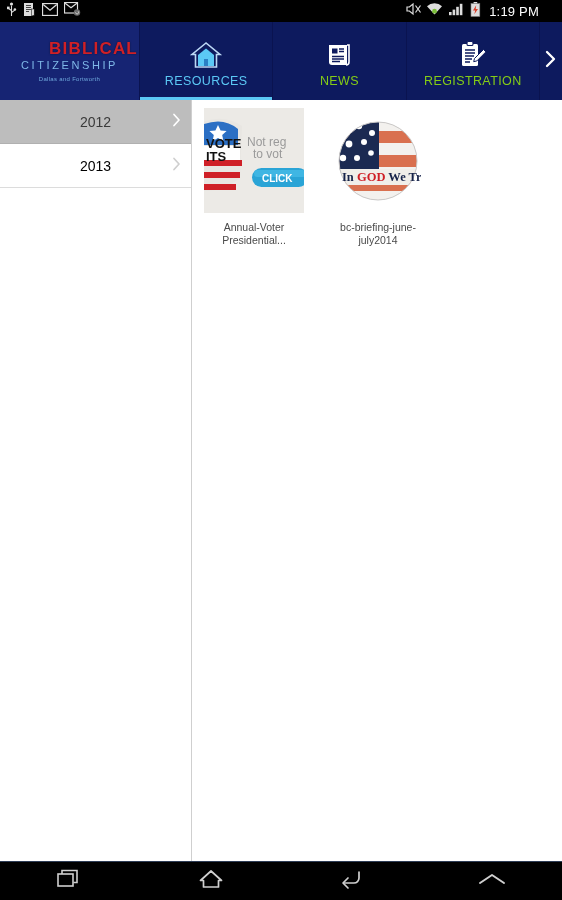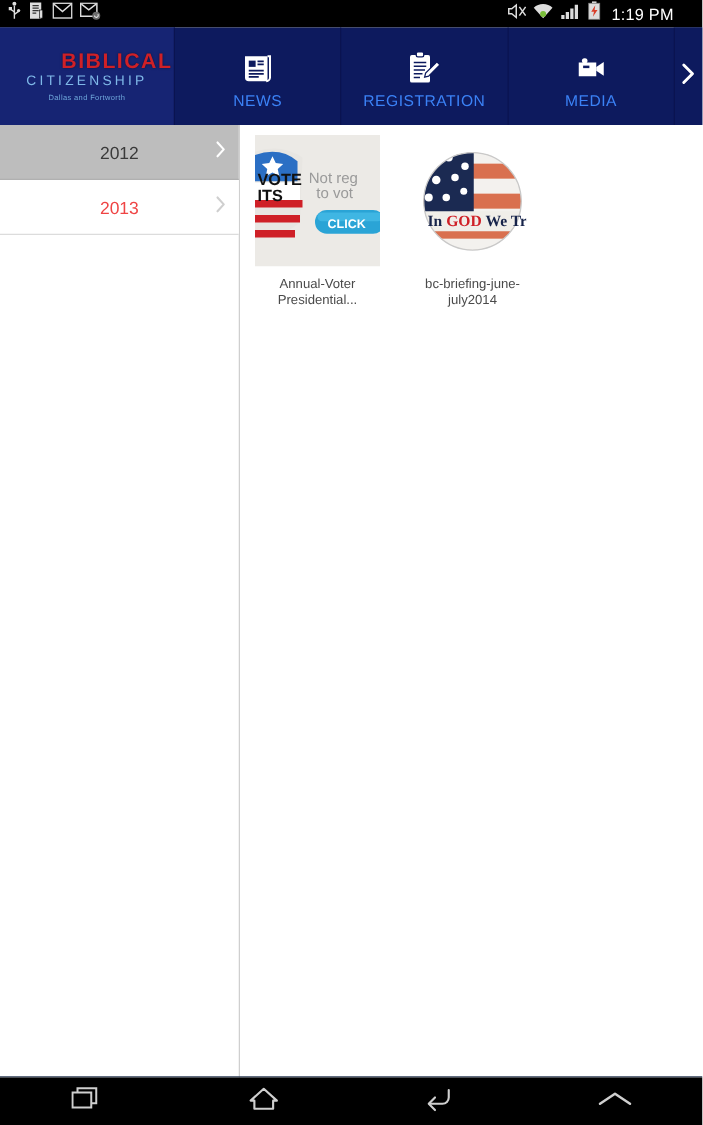--- a/index.html
+++ b/index.html
@@ -43,21 +43,21 @@
     font-size:6px; color:#6fa8dc; letter-spacing:.3px; margin-top:3px;
   }
   .tab {
     flex:1 1 0; display:flex; flex-direction:column;
     align-items:center; justify-content:center;
     border-right:1px solid #0a1350; position:relative; gap:2px;
     padding-top:4px;
   }
   .tab-icon { height:34px; display:flex; align-items:center; justify-content:center; }
   .tab-label {
-    font-size:12.5px; color:#3b82f6; letter-spacing:.4px; font-weight:normal;
+    font-size:12.5px; color:#84cc16; letter-spacing:.4px; font-weight:normal;
   }
   .tab.active .tab-label { color:#5bc8f5; }
   .tab.active::after {
     content:""; position:absolute; left:0; right:0; bottom:0;
     height:3px; background:#5bc8f5;
   }
   .tab-arrow {
     width:22px; flex:0 0 22px; display:flex; align-items:center; justify-content:center;
     background:#0d1a5e;
   }
@@ -69,21 +69,21 @@
   }
   .sidebar {
     width:192px; flex:0 0 192px; background:#ffffff;
     border-right:1px solid #cfcfcf;
   }
   .side-item {
     height:44px; display:flex; align-items:center; justify-content:center;
     position:relative; border-bottom:1px solid #dcdcdc; background:#ffffff;
   }
   .side-item.selected { background:#bdbdbd; border-bottom:1px solid #b0b0b0; }
-  .side-label { font-size:14px; color:#ef4444; }
+  .side-label { font-size:14px; color:#000000; }
   .side-item.selected .side-label { color:#3a3a3a; }
   .side-chev { position:absolute; right:10px; top:50%; transform:translateY(-50%); }
 
   .content { flex:1 1 auto; background:#ffffff; padding:8px 0 16px 12px; }
   .grid { display:flex; gap:24px; }
   .card { width:100px; display:flex; flex-direction:column; align-items:center; }
   .thumb {
     width:100px; height:105px; background:#eceae6;
     display:flex; align-items:center; justify-content:center; overflow:hidden;
     position:relative;
@@ -173,20 +173,30 @@
   </div>
 
   <div class="navbar">
 
     <div class="logo-cell">
       <div class="logo-b">BIBLICAL</div>
       <div class="logo-c">CITIZENSHIP</div>
       <div class="logo-sub">Dallas and Fortworth</div>
     </div>
 
+    <div class="tab active">
+      <div class="tab-icon">
+        <svg width="34" height="30" viewBox="0 0 34 30">
+          <path d="M17 3L3 14.5h3.5V27h21V14.5H31z" fill="none" stroke="#bcd8f5" stroke-width="1.6"></path>
+          <path d="M17 8.5l-8 6.6V26h16V15.1z" fill="#5bc8f5"></path>
+          <rect x="15" y="19" width="4" height="7" fill="#2b7fc4"></rect>
+        </svg>
+      </div>
+      <div class="tab-label">RESOURCES</div>
+    </div>
 
     <div class="tab">
       <div class="tab-icon">
         <svg width="30" height="30" viewBox="0 0 30 30">
           <path d="M5 5h18v20H8a3 3 0 01-3-3z" fill="#fff"></path>
           <path d="M23 5h2v17a3 3 0 01-3 3" fill="none" stroke="#fff" stroke-width="1.6"></path>
           <rect x="8" y="8.5" width="5.5" height="5" fill="#0d1a5e"></rect>
           <path d="M15 9h5M15 11.5h5M8 16.5h12M8 19h12M8 21.5h8" stroke="#0d1a5e" stroke-width="1.4"></path>
         </svg>
       </div>
@@ -198,31 +208,20 @@
         <svg width="32" height="32" viewBox="0 0 32 32">
           <rect x="5" y="5" width="16" height="22" rx="1.5" fill="#fff"></rect>
           <rect x="10" y="2.5" width="6" height="4" rx="1.3" fill="#fff" stroke="#0d1a5e" stroke-width="1.1"></rect>
           <path d="M8 11h10M8 14h10M8 17h9M8 20h7M8 23h5" stroke="#0d1a5e" stroke-width="1.3"></path>
           <path d="M26.5 10.5l2.4 2.4-9 9-3.2.8.8-3.2z" fill="#fff" stroke="#0d1a5e" stroke-width="1"></path>
         </svg>
       </div>
       <div class="tab-label">REGISTRATION</div>
     </div>
 
-    <div class="tab">
-      <div class="tab-icon">
-        <svg width="32" height="26" viewBox="0 0 32 26">
-          <path d="M6 8h14v11H6z" fill="#fff"></path>
-          <path d="M20 11.5l6-4v11l-6-4z" fill="#fff"></path>
-          <rect x="8.5" y="4.5" width="4.5" height="4" rx="2" fill="#fff"></rect>
-          <rect x="9.5" y="10.5" width="5" height="2" fill="#0d1a5e"></rect>
-        </svg>
-      </div>
-      <div class="tab-label">MEDIA</div>
-    </div>
 
     <div class="tab-arrow">
       <span>
         <svg width="13" height="20" viewBox="0 0 13 20">
             <path d="M3 3l7 7-7 7" fill="none" stroke="#fff" stroke-width="2.3" stroke-linecap="round" stroke-linejoin="round"></path>
           </svg>
       </span>
     </div>
   </div>
 

